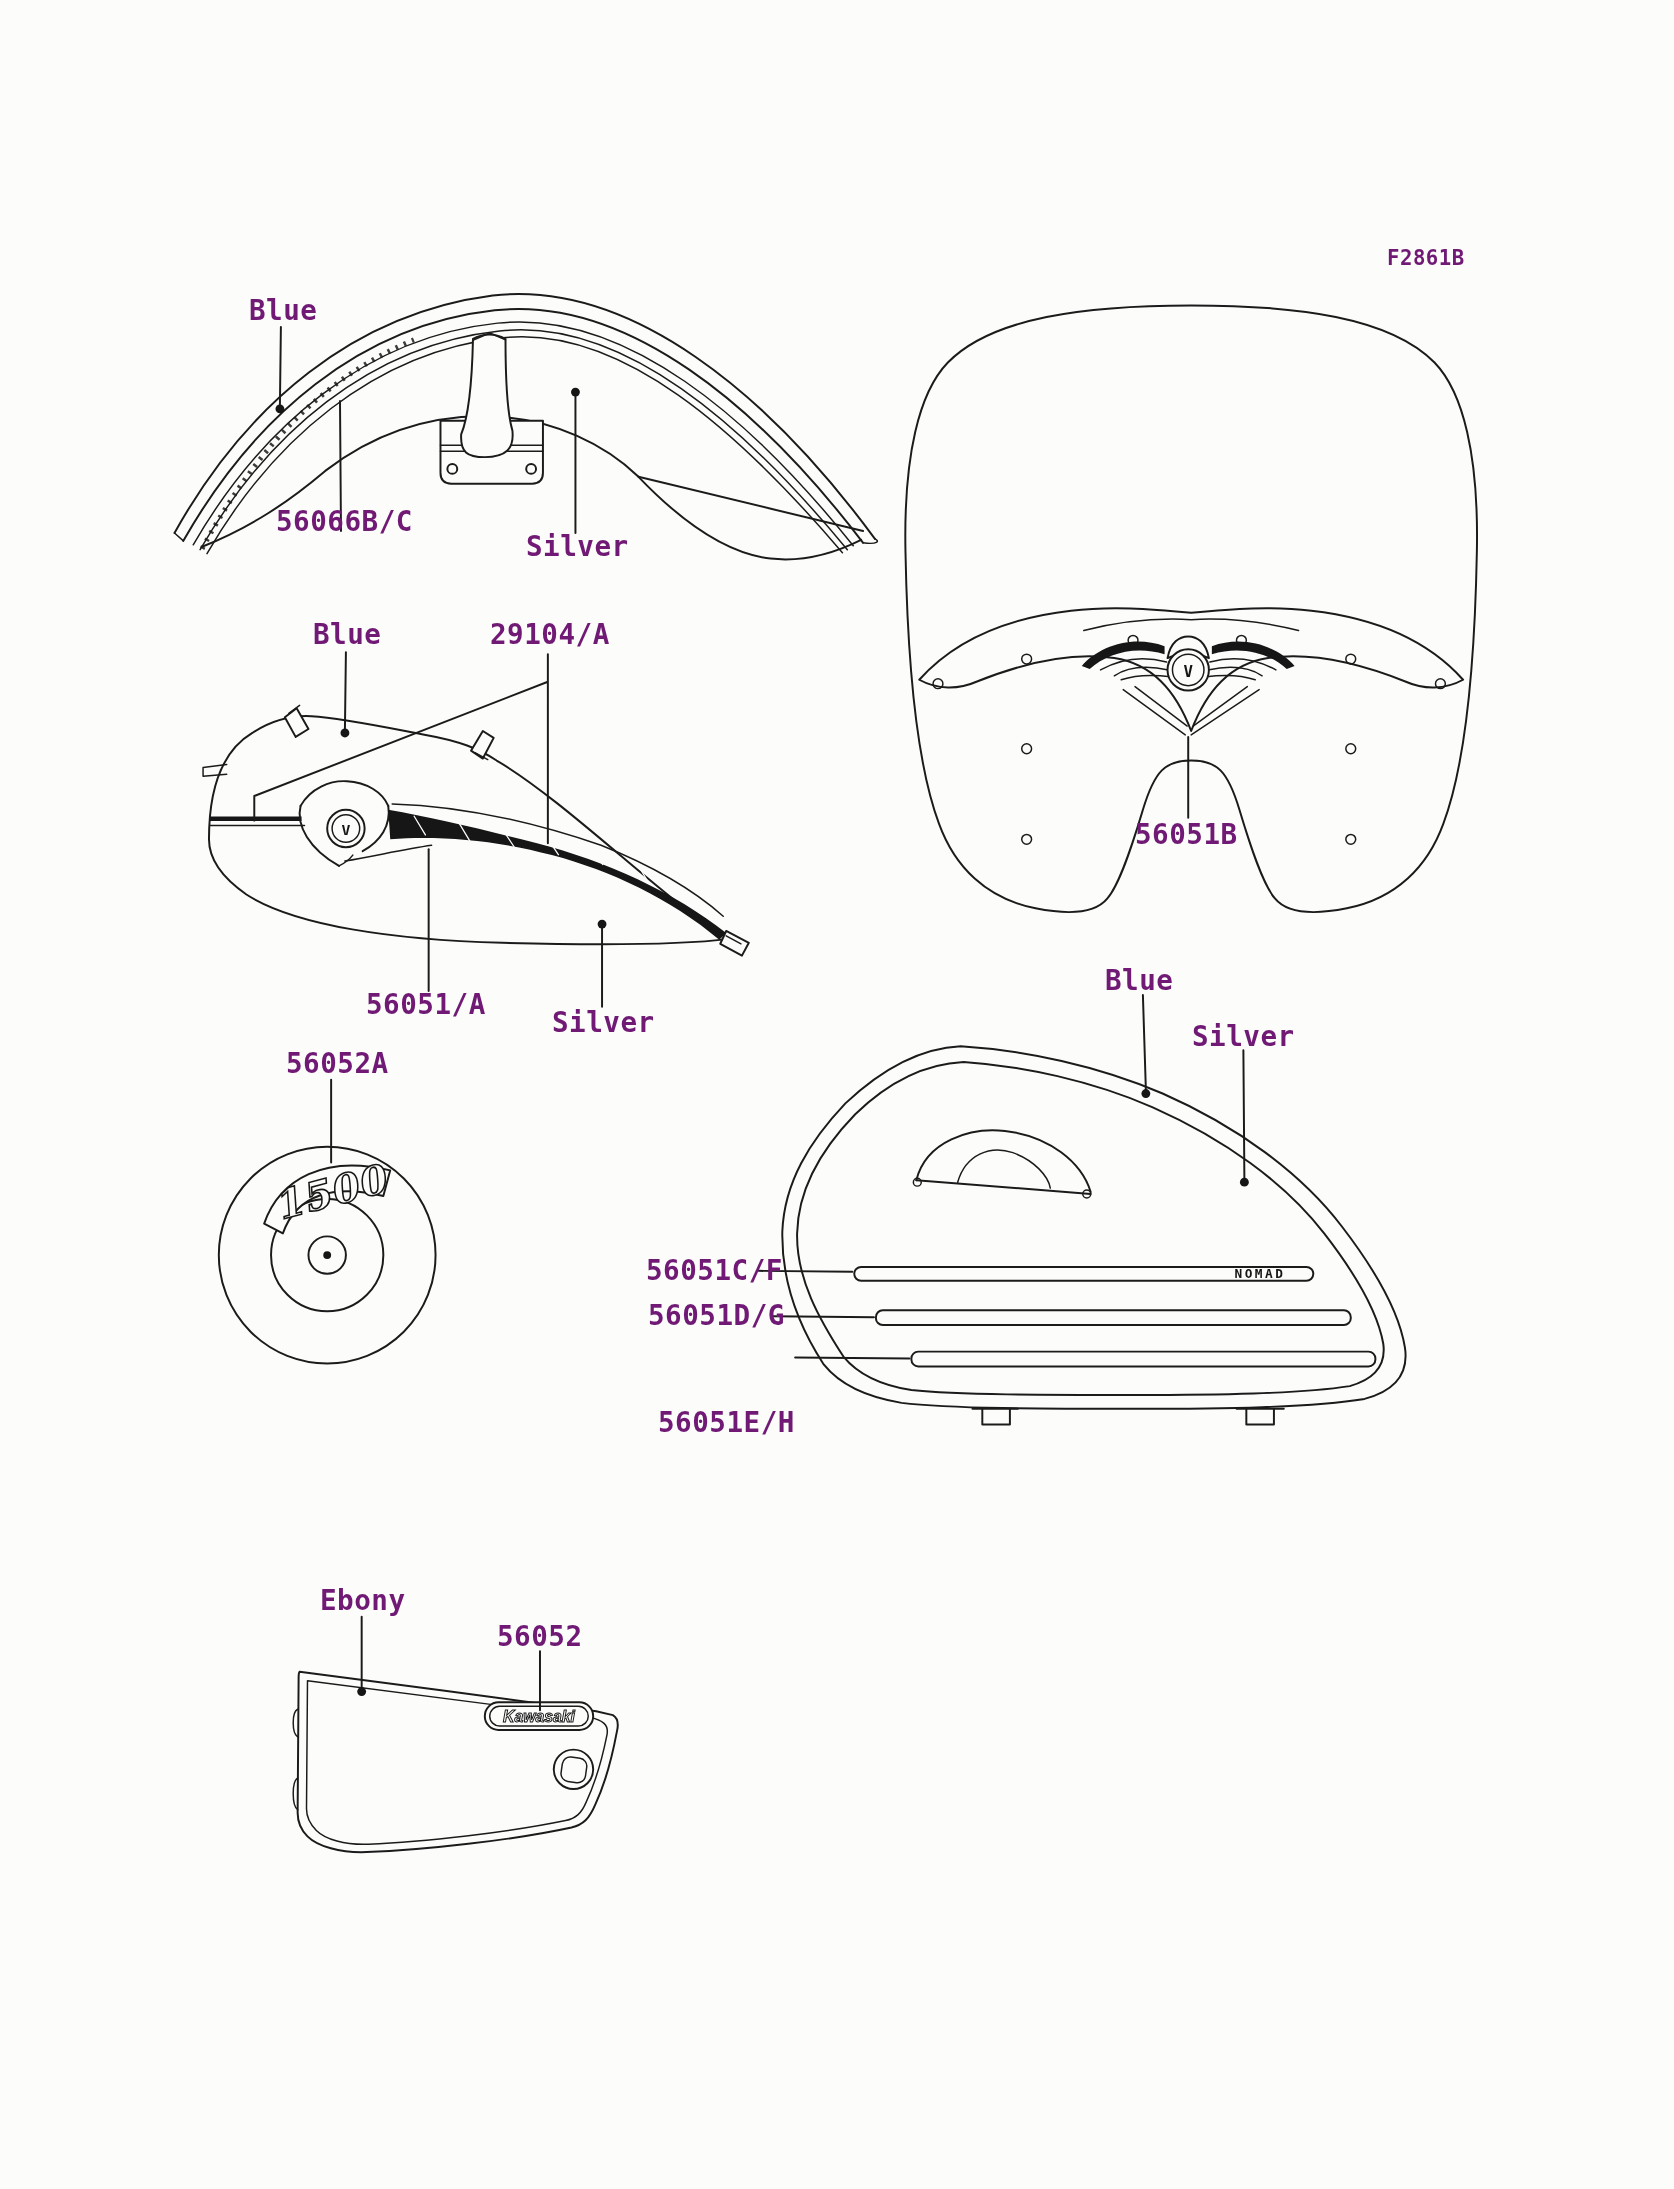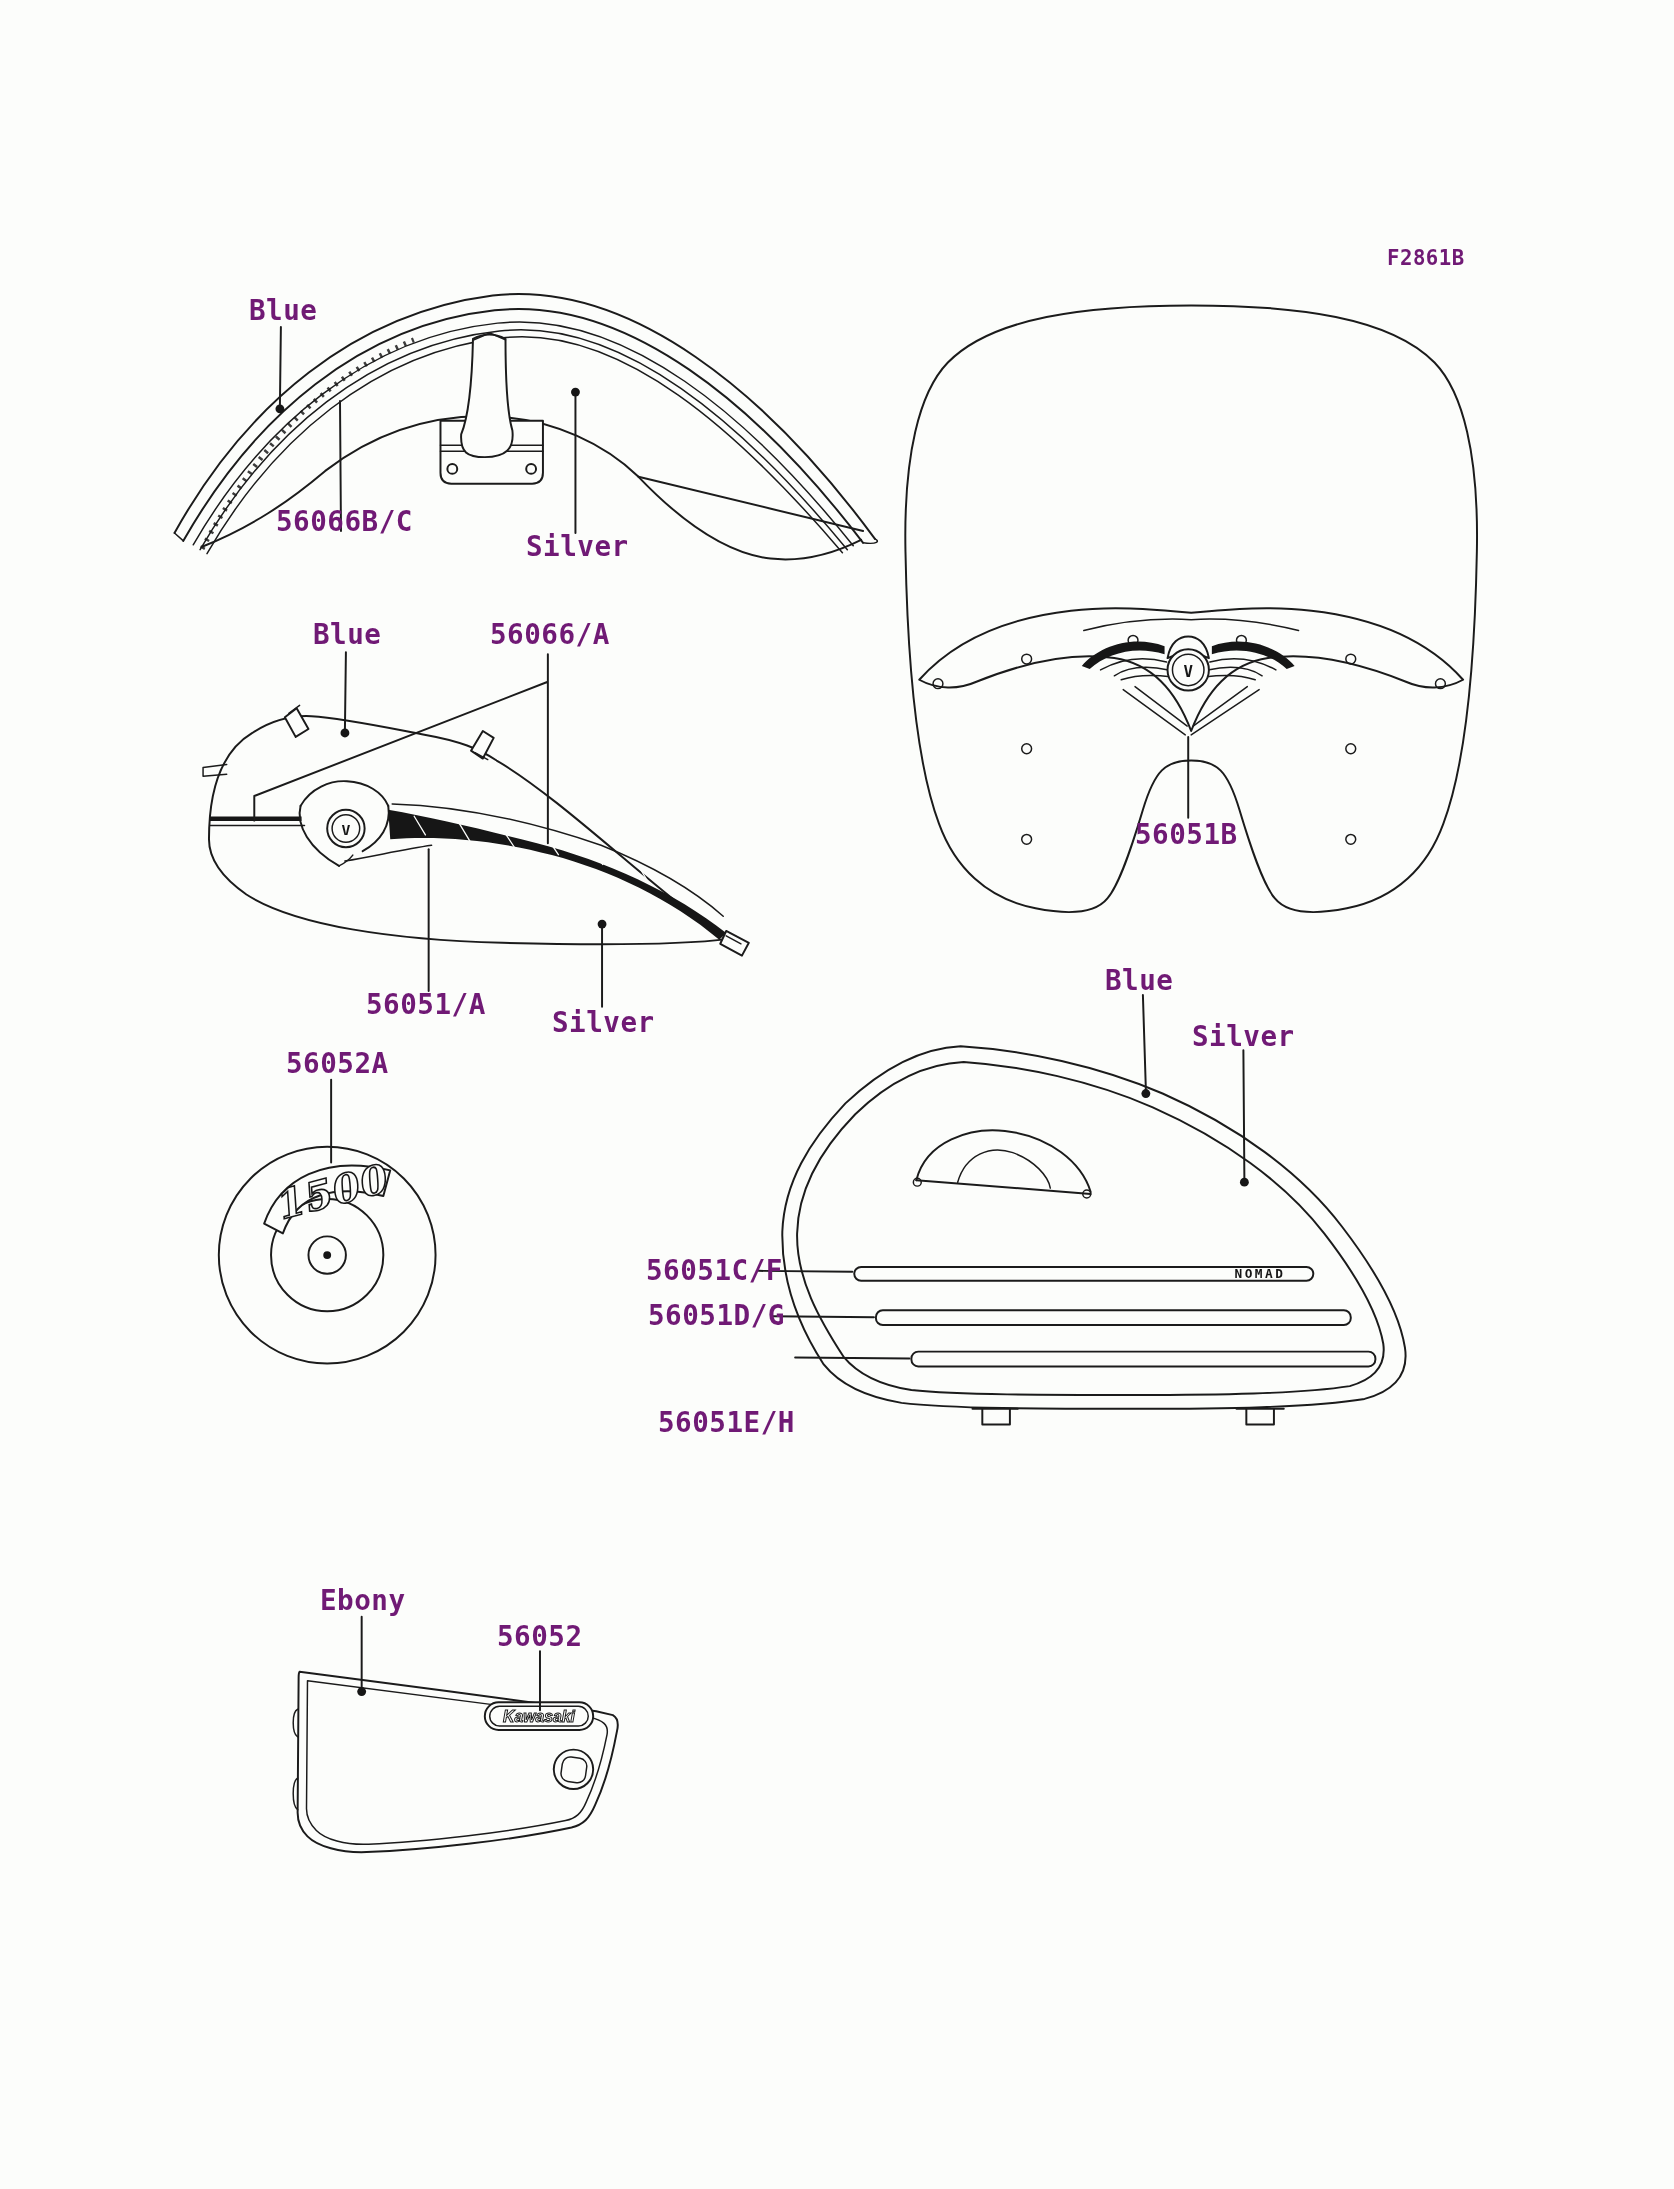--- a/index.html
+++ b/index.html
@@ -197,21 +197,21 @@
     </g>
   </svg>
 
   <div class="lbl small" style="left:1387px;top:248px;">F2861B</div>
 
   <div class="lbl" style="left:249px;top:297px;">Blue</div>
   <div class="lbl" style="left:276px;top:508px;">56066B/C</div>
   <div class="lbl" style="left:526px;top:533px;">Silver</div>
 
   <div class="lbl" style="left:313px;top:621px;">Blue</div>
-  <div class="lbl" style="left:490px;top:621px;">56066/A</div>
+  <div class="lbl" style="left:490px;top:621px;">29104/A</div>
   <div class="lbl" style="left:366px;top:991px;">56051/A</div>
   <div class="lbl" style="left:552px;top:1009px;">Silver</div>
 
   <div class="lbl" style="left:1135px;top:821px;text-align:center;">56051B</div>
 
   <div class="lbl" style="left:286px;top:1050px;">56052A</div>
 
   <div class="lbl" style="left:1105px;top:967px;">Blue</div>
   <div class="lbl" style="left:1192px;top:1023px;">Silver</div>
   <div class="lbl" style="left:646px;top:1257px;">56051C/F</div>

